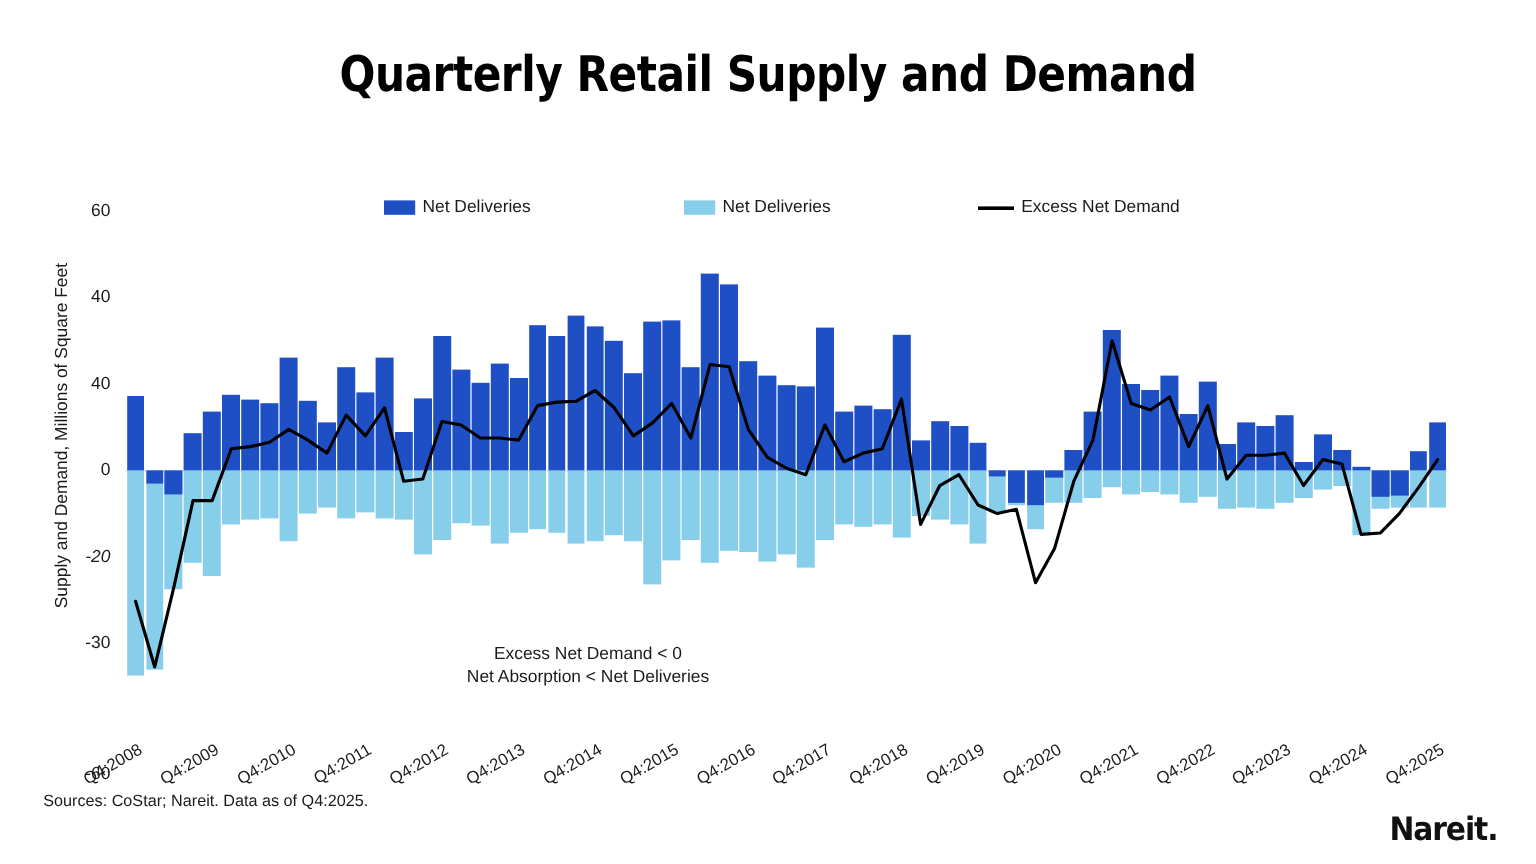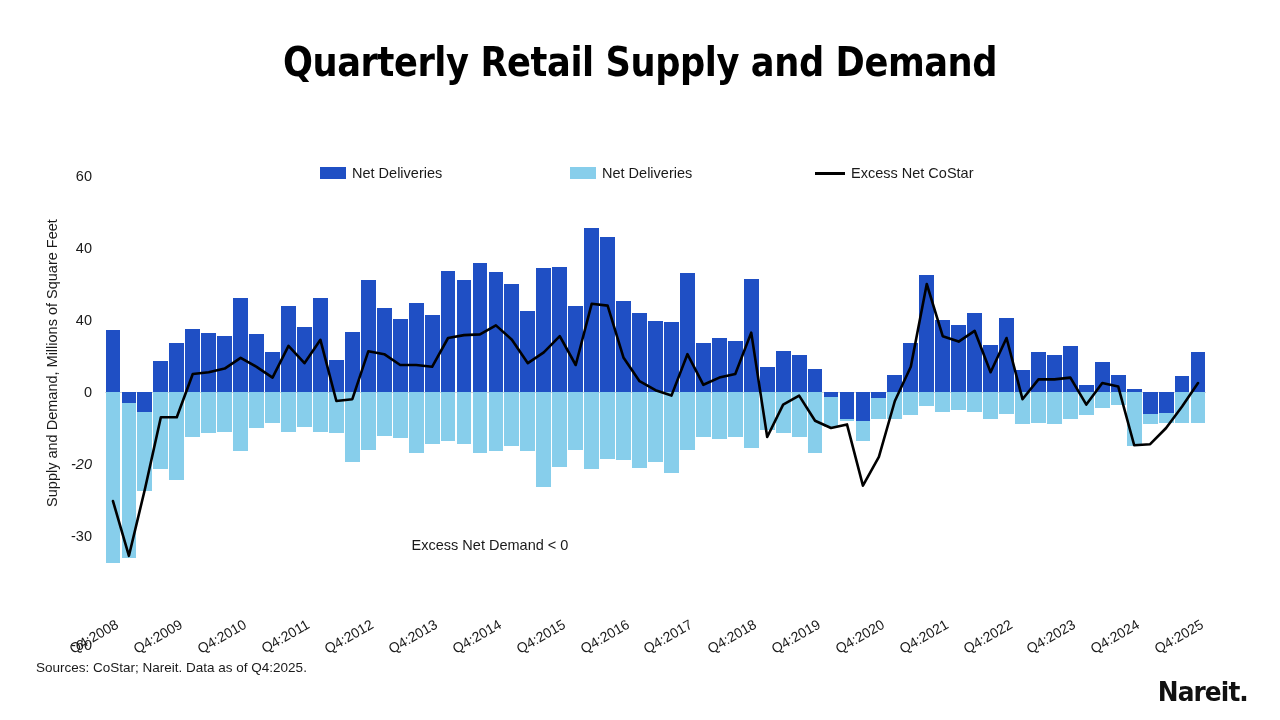--- a/index.html
+++ b/index.html
@@ -56,21 +56,21 @@
   <div class="legend-item" id="legend-0" style="left: 20px;">
     <span class="legend-swatch" style="background: rgb(31, 79, 196);"></span>
     <span>Net Deliveries</span>
   </div>
   <div class="legend-item" id="legend-1" style="left: 270px;">
     <span class="legend-swatch" style="background: rgb(135, 206, 235);"></span>
     <span>Net Deliveries</span>
   </div>
   <div class="legend-item" id="legend-2" style="left: 515px;">
     <span class="legend-line" style="background: rgb(0, 0, 0);"></span>
-    <span>Excess Net CoStar</span>
+    <span>Excess Net Demand</span>
   </div>
 </div>
 
 <div id="y-axis-title">Supply and Demand, Millions of Square Feet</div>
 <div id="ytick-wrap">
     <div class="ytick" style="top: 176px;">60</div>
     <div class="ytick" style="top: 248px;">40</div>
     <div class="ytick" style="top: 320px;">40</div>
     <div class="ytick" style="top: 392px;">0</div>
     <div class="ytick" style="top: 464px; font-style: italic;">-20</div>
@@ -245,16 +245,17 @@
     <div class="xlab" style="left: 846.543px; width: 160px; top: 616px;">Q4:2022</div>
     <div class="xlab" style="left: 910.37px; width: 160px; top: 616px;">Q4:2023</div>
     <div class="xlab" style="left: 974.196px; width: 160px; top: 616px;">Q4:2024</div>
     <div class="xlab" style="left: 1038.02px; width: 160px; top: 616px;">Q4:2025</div>
   </div>
 
 <div class="annot" id="annot-pos">
 </div>
 <div class="annot" id="annot-neg">
   <div>Excess Net Demand &lt; 0</div>
+  <div>Net Absorption &lt; Net Deliveries</div>
 </div>
 
 <div id="source-note">Sources: CoStar; Nareit. Data as of Q4:2025.</div>
 <div id="nareit-logo">Nareit.</div>
 
 </body></html>

